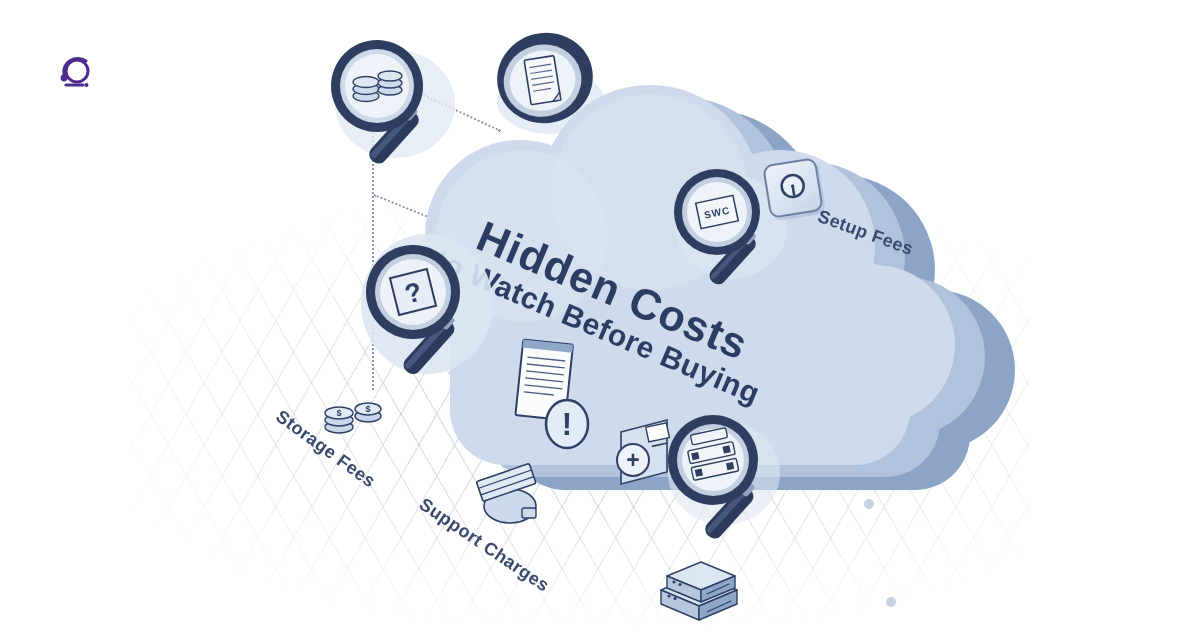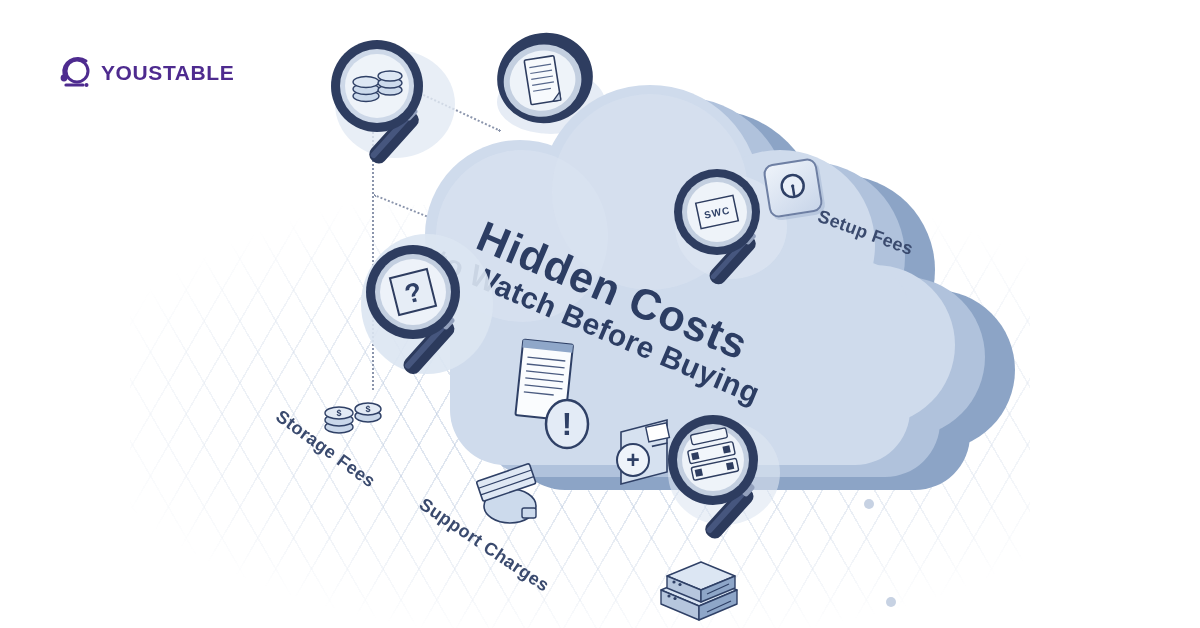--- a/index.html
+++ b/index.html
@@ -261,16 +261,15 @@
   </svg>
 
   <div class="logo">
     <svg width="38" height="38" viewBox="0 0 38 38">
       <circle cx="21" cy="17" r="11" fill="none" stroke="#4e2b8f" stroke-width="3"></circle>
       <path d="M8 20 A 14 13 0 0 1 30 7" fill="none" stroke="#4e2b8f" stroke-width="3" stroke-linecap="round"></path>
       <circle cx="8" cy="24" r="3.4" fill="#4e2b8f"></circle>
       <line x1="10" y1="31" x2="27" y2="31" stroke="#4e2b8f" stroke-width="3.2" stroke-linecap="round"></line>
       <circle cx="30.5" cy="31" r="2" fill="#4e2b8f"></circle>
     </svg>
-    <span class="brand-text">YOUSTABLE</span>
   </div>
 
 </div>
 
 </body></html>

